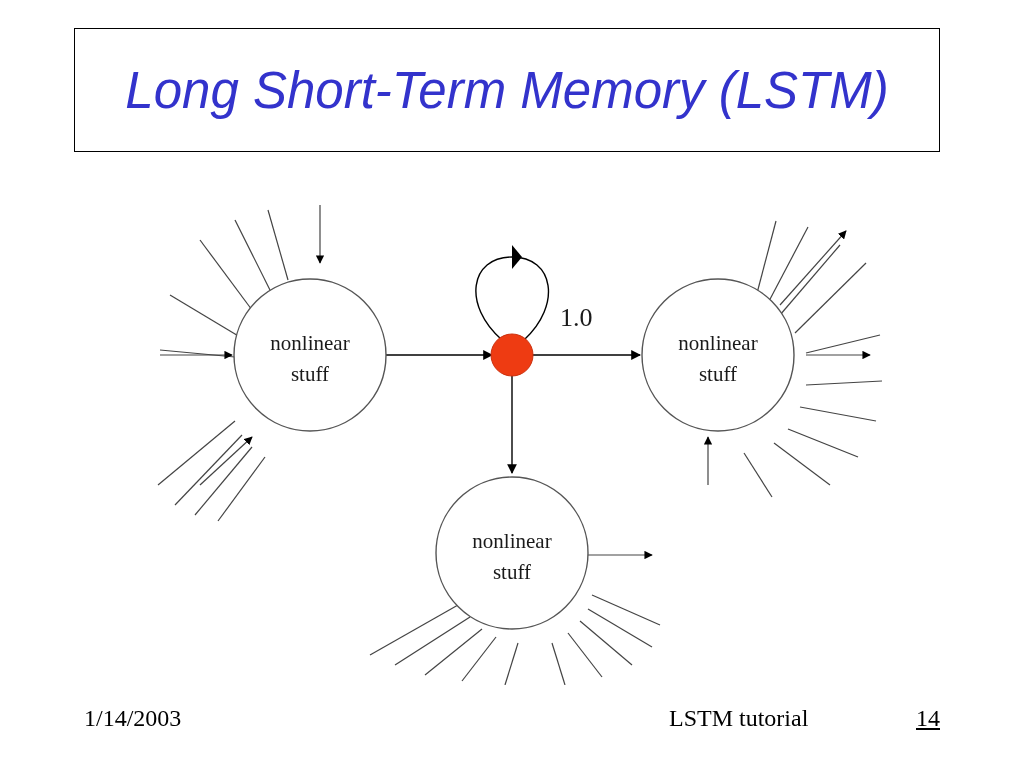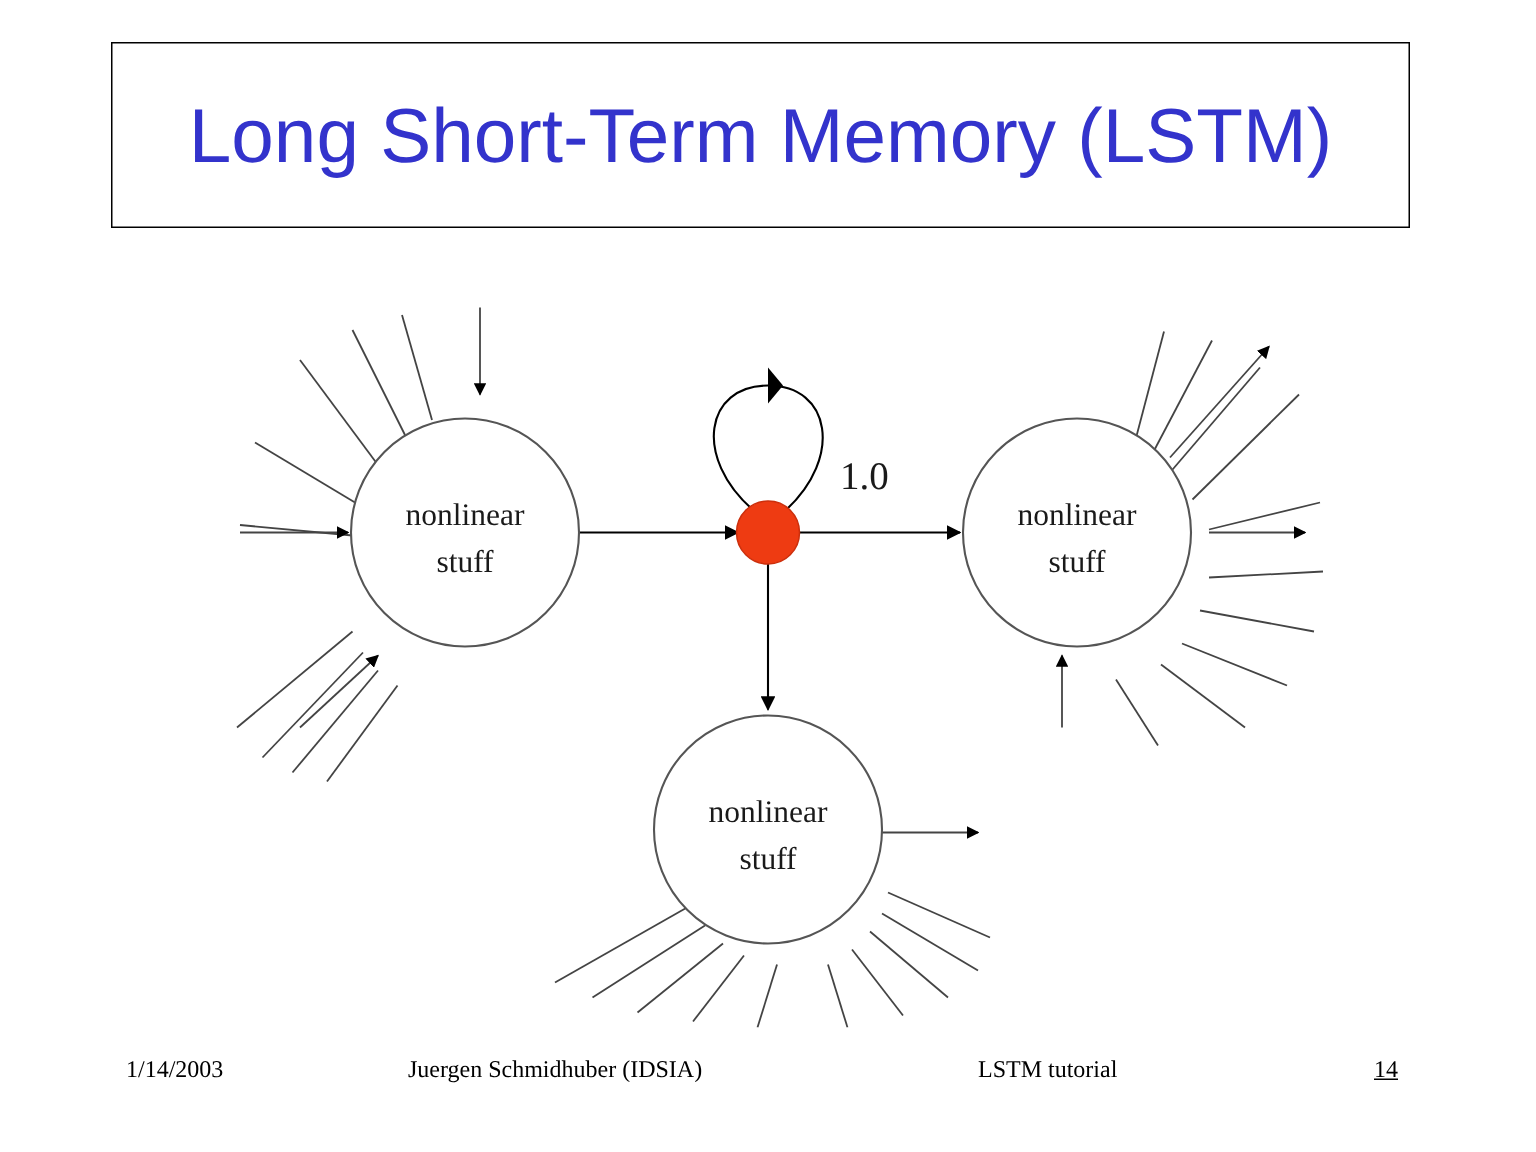--- a/index.html
+++ b/index.html
@@ -27,20 +27,21 @@
     display: flex;
     align-items: center;
     justify-content: center;
   }
   #title-text {
     font-family: "Liberation Sans", sans-serif;
     font-size: 51px;
     color: #3333cc;
     letter-spacing: 0px;
     white-space: nowrap;
+    font-style: italic;
   }
 
   
   #diagram {
     position: absolute;
     left: 140px;
     top: 185px;
     width: 760px;
     height: 500px;
   }
@@ -63,27 +64,27 @@
   #footer {
     position: absolute;
     left: 0;
     top: 705px;
     width: 1024px;
     height: 30px;
   }
   .footer-item {
     position: absolute;
     font-family: "Liberation Serif", serif;
-    font-size: 16px;
+    font-size: 24px;
     color: #000000;
     white-space: nowrap;
   }
   #footer-date   { left: 84px;  top: 0; }
   #footer-author { left: 272px; top: 0; }
-  #footer-topic  { left: 652px; top: 0; font-family: Liberation Serif, serif; }
+  #footer-topic  { left: 669px; top: 0; font-family: Liberation Serif, serif; }
   #footer-page   { left: 916px; top: 0; text-decoration: underline; }
 </style>
 </head>
 <body>
 
 <div id="title-box">
   <div id="title-text">Long Short-Term Memory (LSTM)</div>
 </div>
 
 <div id="diagram">
@@ -163,16 +164,15 @@
 
   <text class="node-label" x="372" y="363" text-anchor="middle">nonlinear</text>
   <text class="node-label" x="372" y="394" text-anchor="middle">stuff</text>
 
   <text class="gain-label" x="420" y="141">1.0</text>
 </svg>
 </div>
 
 <div id="footer">
   <div class="footer-item" id="footer-date">1/14/2003</div>
-  <div class="footer-item" id="footer-author">Juergen Schmidhuber (IDSIA)</div>
   <div class="footer-item" id="footer-topic">LSTM tutorial</div>
   <div class="footer-item" id="footer-page">14</div>
 </div>
 
 </body></html>

